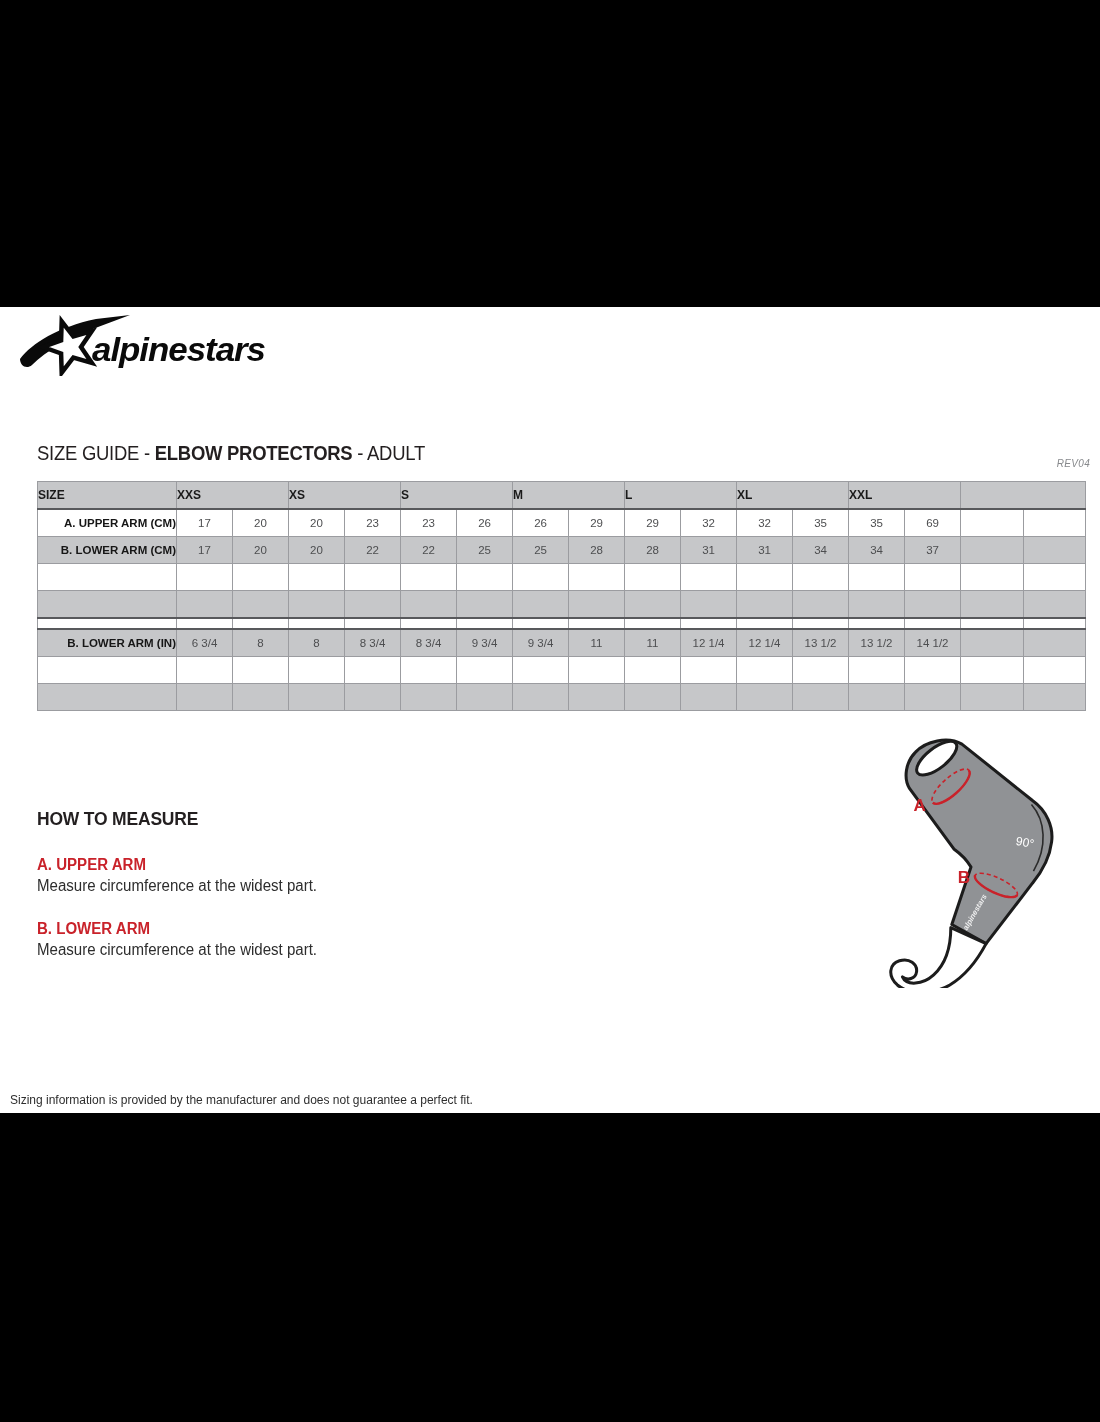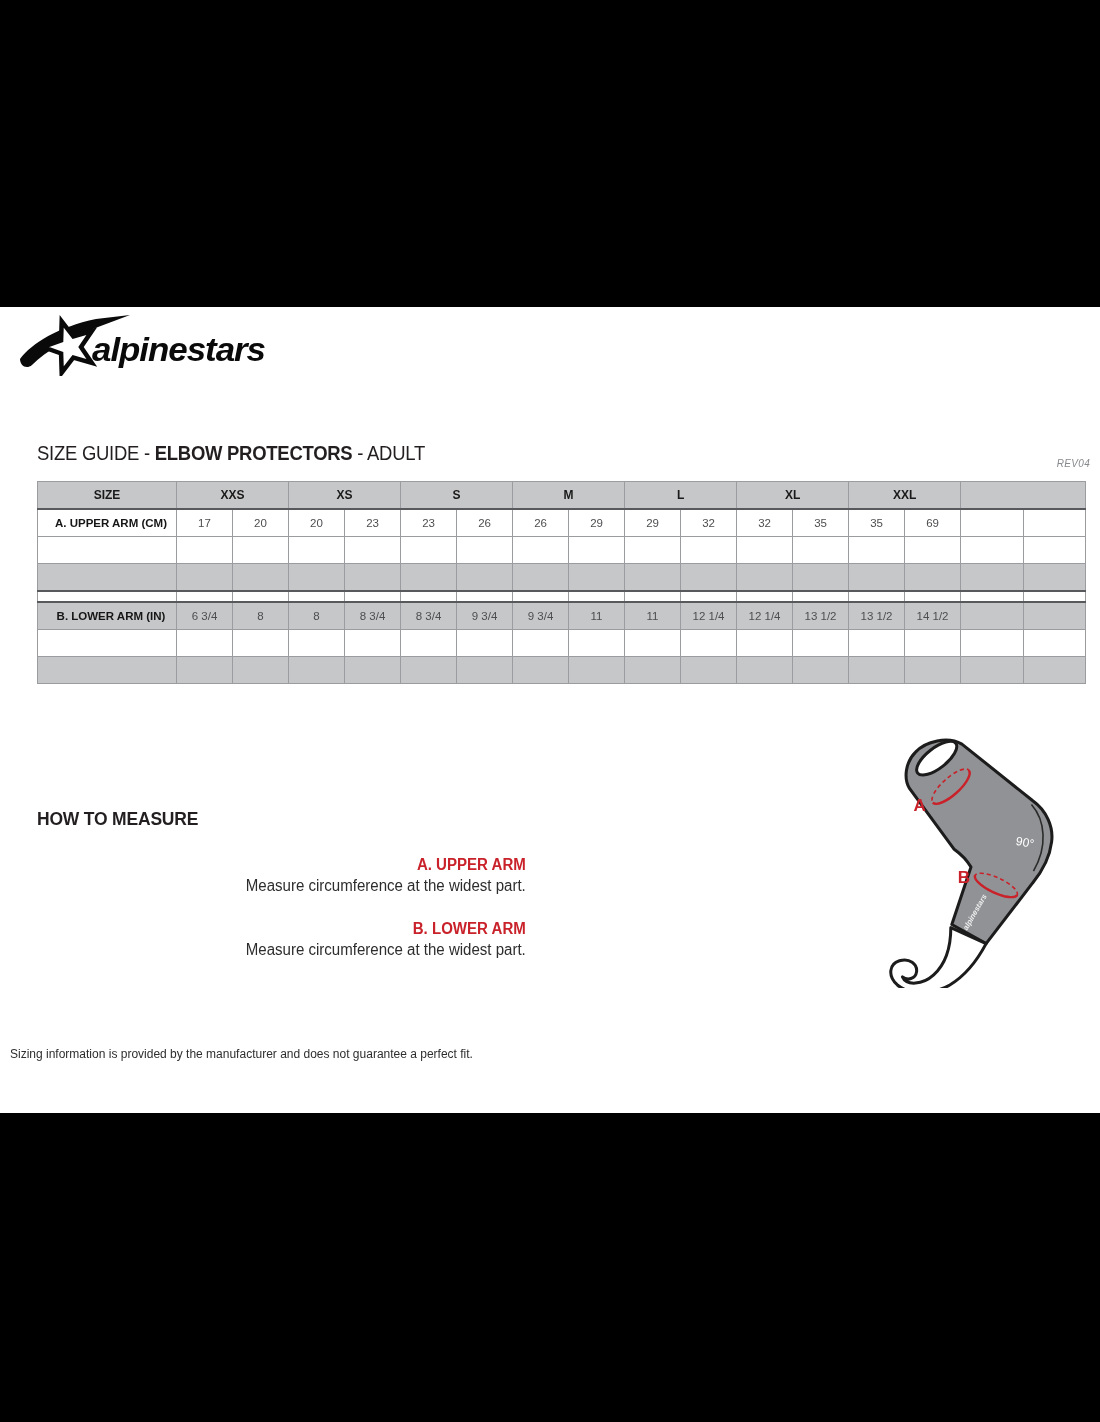--- a/index.html
+++ b/index.html
@@ -22,42 +22,42 @@
     position:absolute;left:37px;top:481px;width:1048px;
     border-collapse:collapse;table-layout:fixed;
     border:1px solid #7d7e81;
   }
   .size-table th,.size-table td{
     border:1px solid #9b9ca0;height:26px;padding:0;
     font-size:11.5px;overflow:hidden;white-space:nowrap;
   }
   .size-table thead th{
     background:#c6c7c9;color:#1a1a1a;font-weight:bold;font-size:12px;
-    border-bottom:2px solid #58595c;text-align:center;
+    border-bottom:2px solid #58595c;text-align:left;
   }
   .size-table td{text-align:center;color:#4d4e50;}
   .size-table th.rowlabel{
-    text-align:center;padding-left:8px;color:#161616;font-weight:bold;font-size:11.5px;
+    text-align:right;padding-left:8px;color:#161616;font-weight:bold;font-size:11.5px;
   }
   tr.row-white th.rowlabel,tr.row-white td{background:#ffffff;}
   tr.row-gray th.rowlabel,tr.row-gray td{background:#c6c7c9;}
   tr.row-separator th,tr.row-separator td{
     height:9px;background:#ffffff;
     border-top:2px solid #58595c;border-bottom:2px solid #58595c;
   }
 
   .htm{position:absolute;left:37px;top:808px;width:520px;color:#231f20;}
   .htm-title{font-size:19px;font-weight:bold;letter-spacing:-0.2px;margin:0 0 26px 0;transform:scaleX(.92);transform-origin:left center;}
-  .measure-item{margin:8px 0 25px 0;text-align:right;}
+  .measure-item{margin:8px 0 25px 0;}
   .measure-label{color:#c9222a;font-weight:bold;font-size:16px;margin:0 0 3px 0;transform:scaleX(.94);transform-origin:left center;}
   .measure-desc{font-size:16px;color:#2d2d2d;margin:0;transform:scaleX(.94);transform-origin:left center;}
 
   .arm{position:absolute;left:872px;top:736px;width:204px;height:252px;}
 
-  .footer{position:absolute;left:10px;top:1046px;font-size:12px;color:#2e2e2e;line-height:17px;}
+  .footer{position:absolute;left:10px;top:1092px;font-size:12px;color:#2e2e2e;line-height:17px;}
 </style>
 </head>
 <body>
 
 <div class="bar top"></div>
 <div class="bar bottom"></div>
 
 <svg class="logo" viewBox="0 0 250 62">
   <g>
     <path d="M 2,46 C 14,30 40,14 78,6 L 112,2 L 80,14 C 52,24 28,38 14,52 C 8,57 2,52 2,46 Z" fill="#0a0a0a"></path>
@@ -117,20 +117,39 @@
         <td>29</td>
         <td>29</td>
         <td>32</td>
         <td>32</td>
         <td>35</td>
         <td>35</td>
         <td>69</td>
         <td></td>
         <td></td>
       </tr>
+      <tr class="row-gray">
+        <th class="rowlabel">B. LOWER ARM (CM)</th>
+        <td>17</td>
+        <td>20</td>
+        <td>20</td>
+        <td>22</td>
+        <td>22</td>
+        <td>25</td>
+        <td>25</td>
+        <td>28</td>
+        <td>28</td>
+        <td>31</td>
+        <td>31</td>
+        <td>34</td>
+        <td>34</td>
+        <td>37</td>
+        <td></td>
+        <td></td>
+      </tr>
       <tr class="row-white">
         <th class="rowlabel"></th>
         <td></td>
         <td></td>
         <td></td>
         <td></td>
         <td></td>
         <td></td>
         <td></td>
         <td></td>

